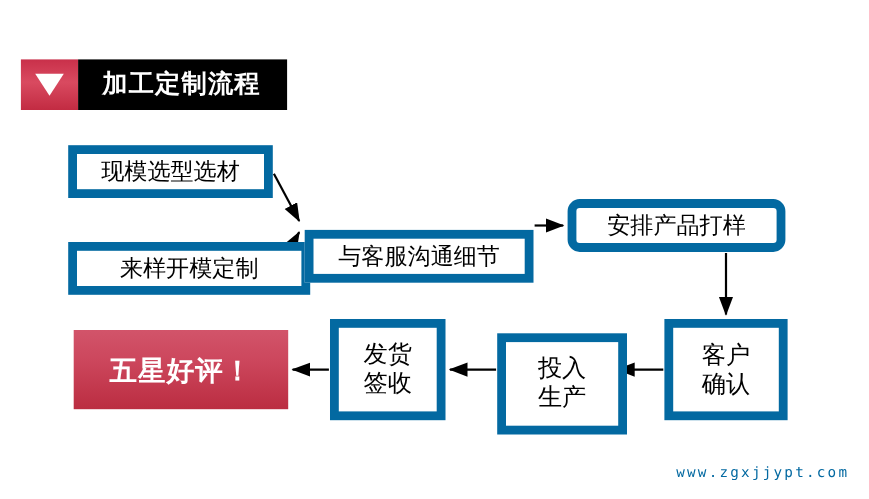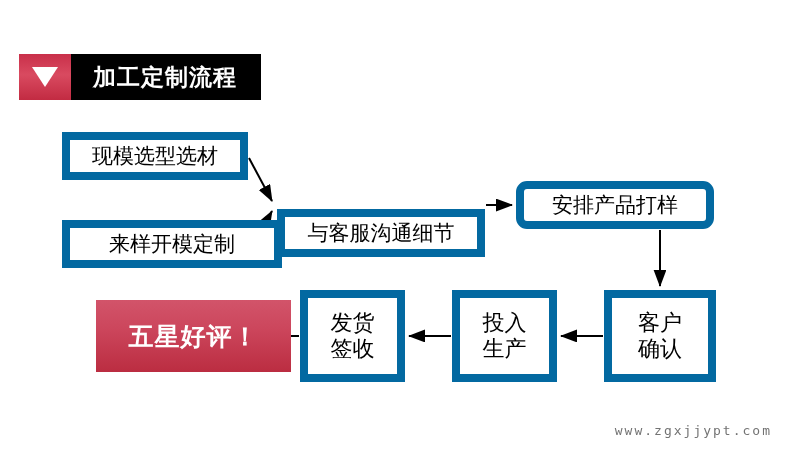--- a/index.html
+++ b/index.html
@@ -98,21 +98,21 @@
     pointer-events: none;
   }
 
   
   .watermark {
     position: absolute;
     right: 18px;
     top: 423px;
     font-family: "DejaVu Sans Mono", "Liberation Mono", monospace;
     font-size: 13px;
-    color: #737373;
+    color: #0369a1;
     letter-spacing: 2px;
     white-space: nowrap;
   }
 </style>
 </head>
 <body>
 
 <div id="canvas">
 
   <div class="title-banner">
@@ -150,23 +150,23 @@
 
   <div class="node wide" style="left:62px; top:220px; width:220px; height:48px;">来样开模定制</div>
 
   <div class="node wide" style="left:277px; top:181px; width:208px; height:48px;margin-top:28px;">与客服沟通细节</div>
 
   <div class="node wide" style="left:516px; top:181px; width:198px; height:48px;border-radius:11px;">安排产品打样</div>
 
   <div class="node square" style="left:604px; top:290px; width:112px; height:92px;font-family:Liberation Serif, serif;">客户
 确认</div>
 
-  <div class="node square" style="left:452px; top:290px; width:105px; height:92px;">投入
+  <div class="node square" style="left:452px; top:303px; width:118px; height:92px;">投入
 生产</div>
 
   <div class="node square" style="left:300px; top:290px; width:105px; height:92px;">发货
 签收</div>
 
-  <div class="node-accent" style="left:67px; top:300px; width:195px; height:72px;margin-left:29px;">五星好评！</div>
+  <div class="node-accent" style="left:67px; top:300px; width:195px; height:72px;">五星好评！</div>
 
   <div class="watermark">www.zgxjjypt.com</div>
 
 </div>
 
 </body></html>

